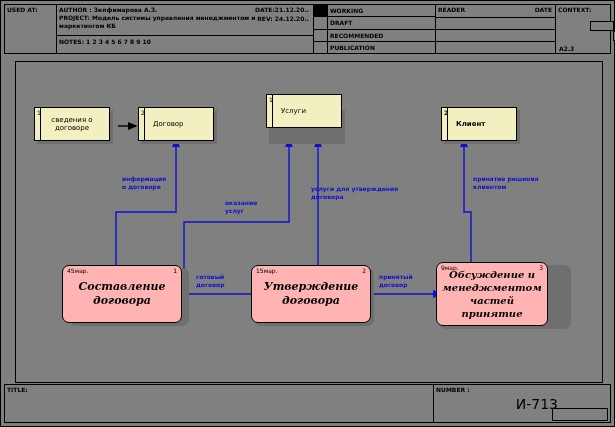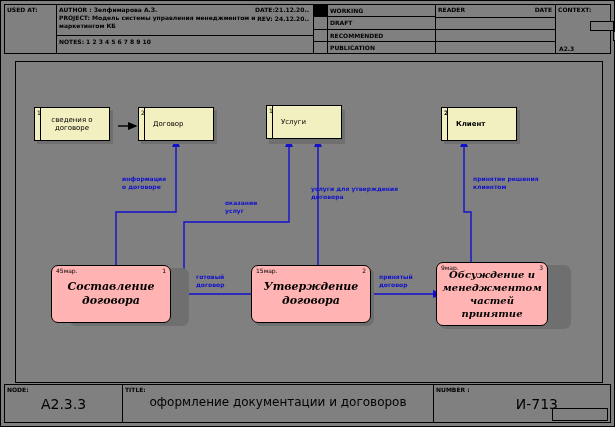--- a/index.html
+++ b/index.html
@@ -165,21 +165,21 @@
     </div>
 
     <div class="shadow" style="left:125px;top:48px;width:76px;height:34px;"></div>
     <div class="dbox" style="left:122px;top:45px;width:76px;height:34px;">
       <div class="lbar"></div>
       <div class="num">2</div>
       <div class="txt" style="justify-content:flex-start;padding-left:14px;">Договор</div>
     </div>
 
     <div class="shadow" style="left:253px;top:48px;width:76px;height:34px;"></div>
-    <div class="dbox" style="left:250px;top:43px;width:76px;height:34px;">
+    <div class="dbox" style="left:250px;top:32px;width:76px;height:34px;">
       <div class="lbar"></div>
       <div class="num">1</div>
       <div class="txt" style="justify-content:flex-start;padding-left:14px;">Услуги</div>
     </div>
 
     <div class="shadow" style="left:428px;top:48px;width:76px;height:34px;"></div>
     <div class="dbox" style="left:425px;top:45px;width:76px;height:34px;font-weight:bold;">
       <div class="lbar"></div>
       <div class="num">2</div>
       <div class="txt" style="justify-content:flex-start;padding-left:14px;">Клиент</div>
@@ -204,21 +204,21 @@
     <div class="arrowlbl" style="left:180px;top:211px;">
       <div>готовый</div>
       <div>договор</div>
     </div>
     <div class="arrowlbl" style="left:363px;top:211px;">
       <div>принятый</div>
       <div>договор</div>
     </div>
 
     <div class="shadow" style="left:53px;top:206px;width:120px;height:58px;border-radius:7px;"></div>
-    <div class="pbox" style="left:35px;top:203px;width:120px;height:58px;">
+    <div class="pbox" style="left:46px;top:203px;width:120px;height:58px;">
       <div class="corner">45мар.</div>
       <div class="pnum">1</div>
       <div class="ptxt">
         <div>Составление</div>
         <div>договора</div>
       </div>
     </div>
 
     <div class="shadow" style="left:238px;top:206px;width:120px;height:58px;border-radius:7px;"></div>
     <div class="pbox" style="left:235px;top:203px;width:120px;height:58px;">
@@ -237,27 +237,22 @@
       <div class="ptxt" style="font-size:10px;line-height:13px;">
         <div>Обсуждение и</div>
         <div>менеджментом</div>
         <div>частей принятие</div>
       </div>
     </div>
 
   </div>
 
   <div class="ftr">
-    <div class="ft-node">
-      <div class="ft-cap">NODE:</div>
-      <div class="ft-val">A2.3.3</div>
-    </div>
     <div class="ft-title">
       <div class="ft-cap">TITLE:</div>
-      <div class="ft-val">оформление документации  и договоров</div>
     </div>
     <div class="ft-num">
       <div class="ft-cap">NUMBER :</div>
       <div class="ft-val">И-713</div>
       <div class="ft-smallbox"></div>
     </div>
   </div>
 
 </div>
 

